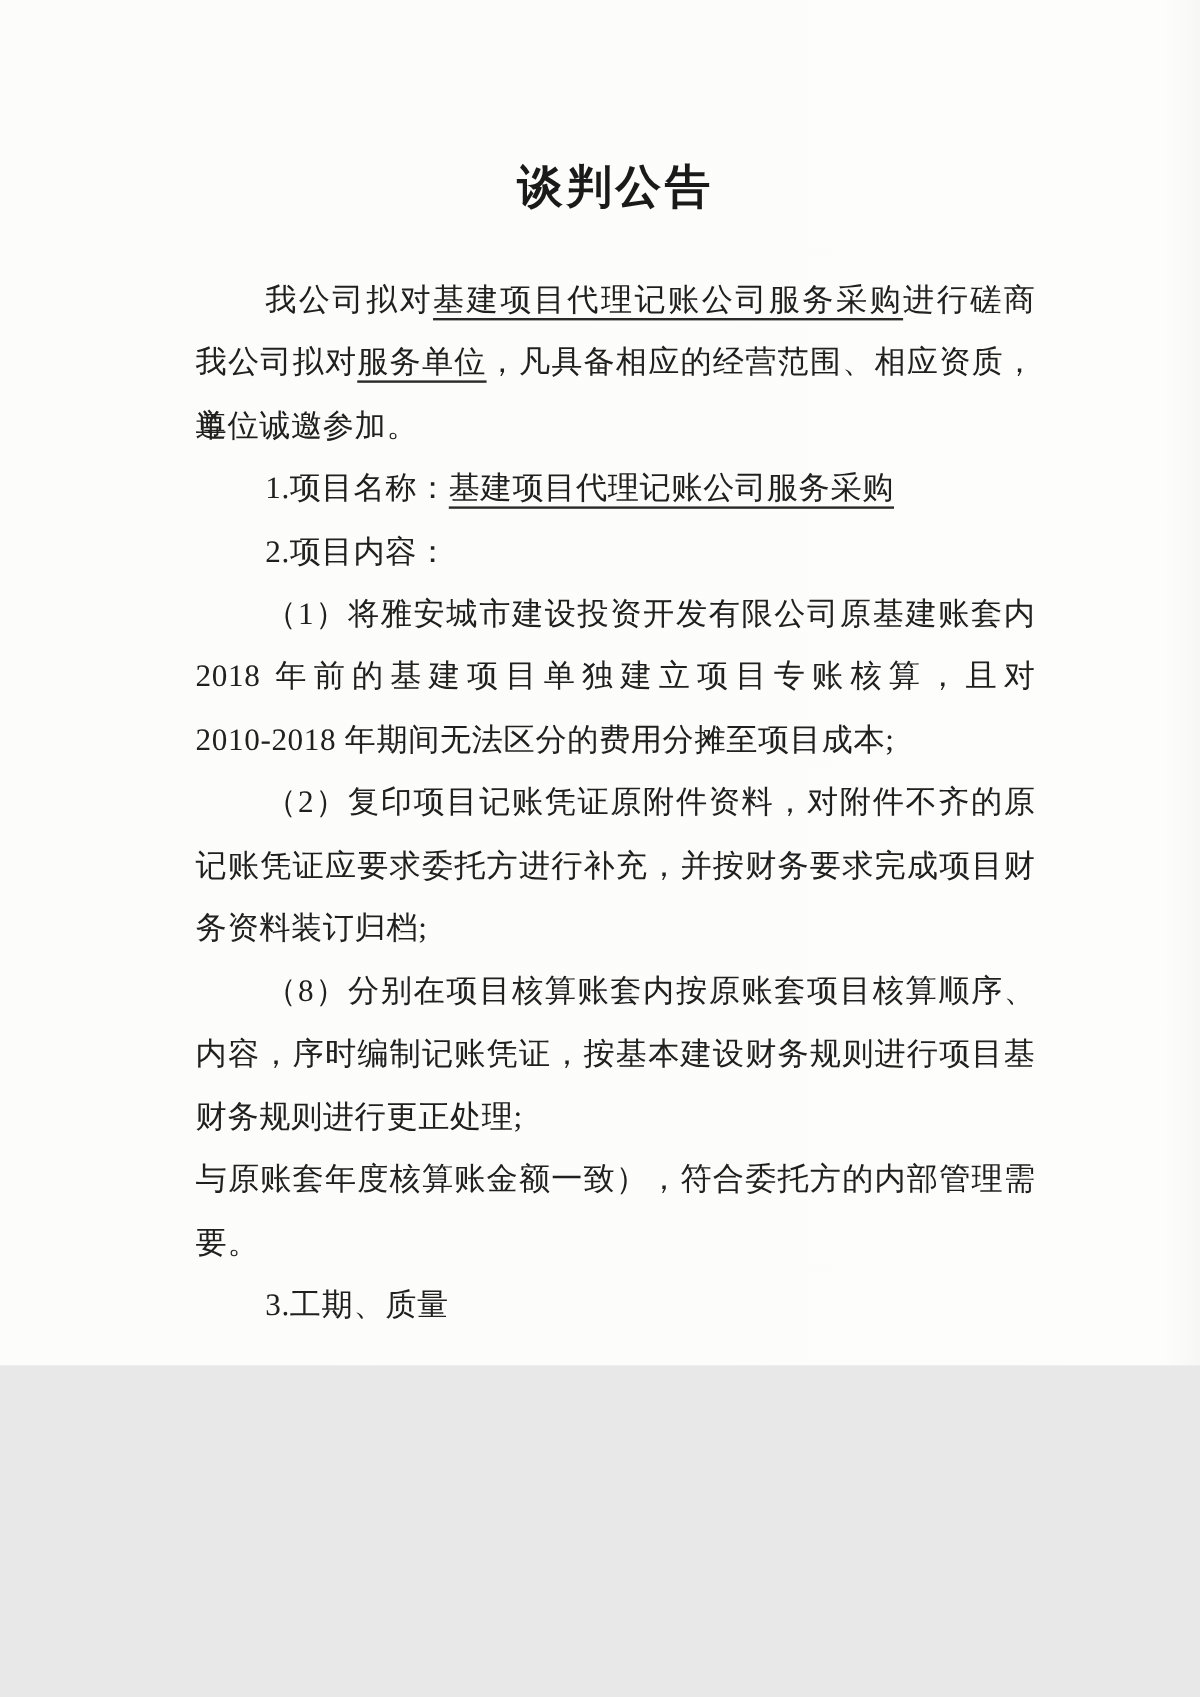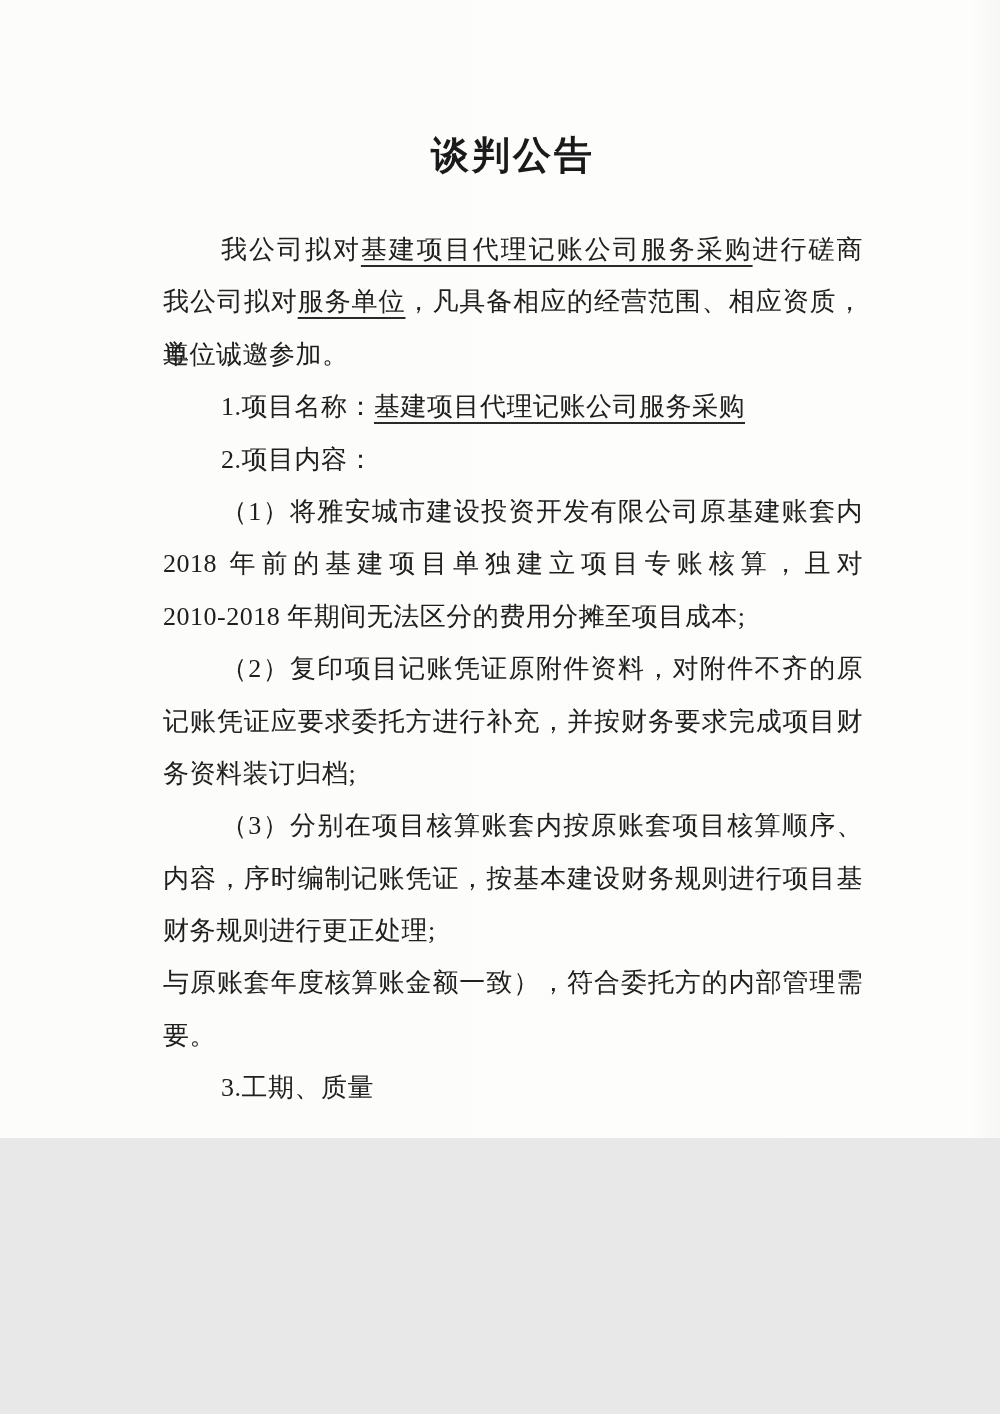--- a/index.html
+++ b/index.html
@@ -77,21 +77,21 @@
     <div class="line indent">2.项目内容：</div>
 
     <div class="line just indent">（1）将雅安城市建设投资开发有限公司原基建账套内</div>
     <div class="line just">2018 年前的基建项目单独建立项目专账核算，且对</div>
     <div class="line">2010-2018 年期间无法区分的费用分摊至项目成本;</div>
 
     <div class="line just indent">（2）复印项目记账凭证原附件资料，对附件不齐的原</div>
     <div class="line just">记账凭证应要求委托方进行补充，并按财务要求完成项目财</div>
     <div class="line">务资料装订归档;</div>
 
-    <div class="line just indent">（3）分别在项目核算账套内按原账套项目核算顺序、</div>
+    <div class="line just indent">（8）分别在项目核算账套内按原账套项目核算顺序、</div>
     <div class="line just">内容，序时编制记账凭证，按基本建设财务规则进行项目基</div>
     <div class="line">财务规则进行更正处理;</div>
 
     <div class="line just">与原账套年度核算账金额一致），符合委托方的内部管理需</div>
     <div class="line">要。</div>
 
     <div class="line indent">3.工期、质量</div>
 
   </div>
 

